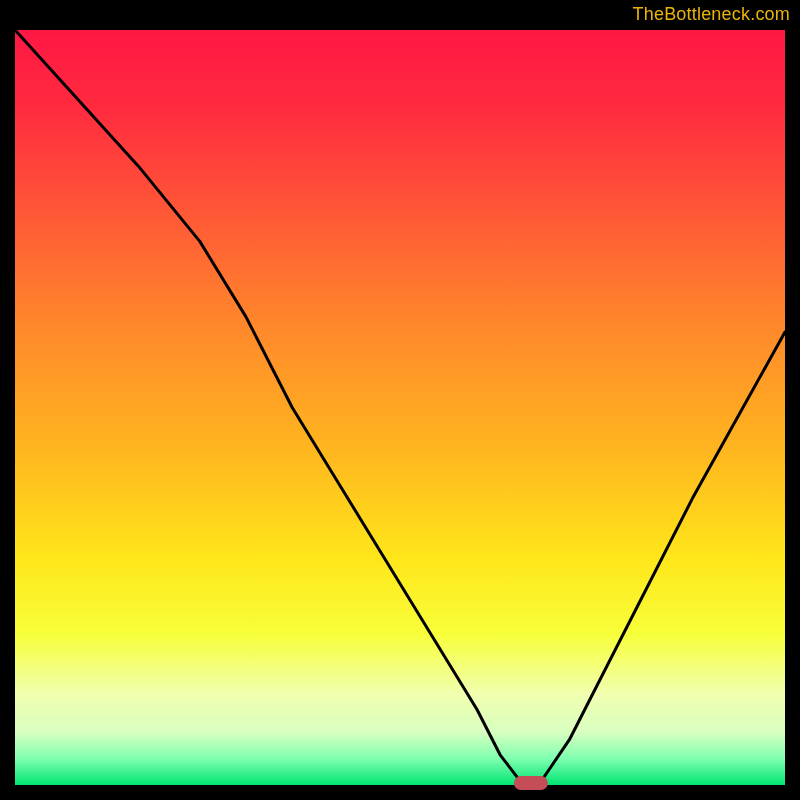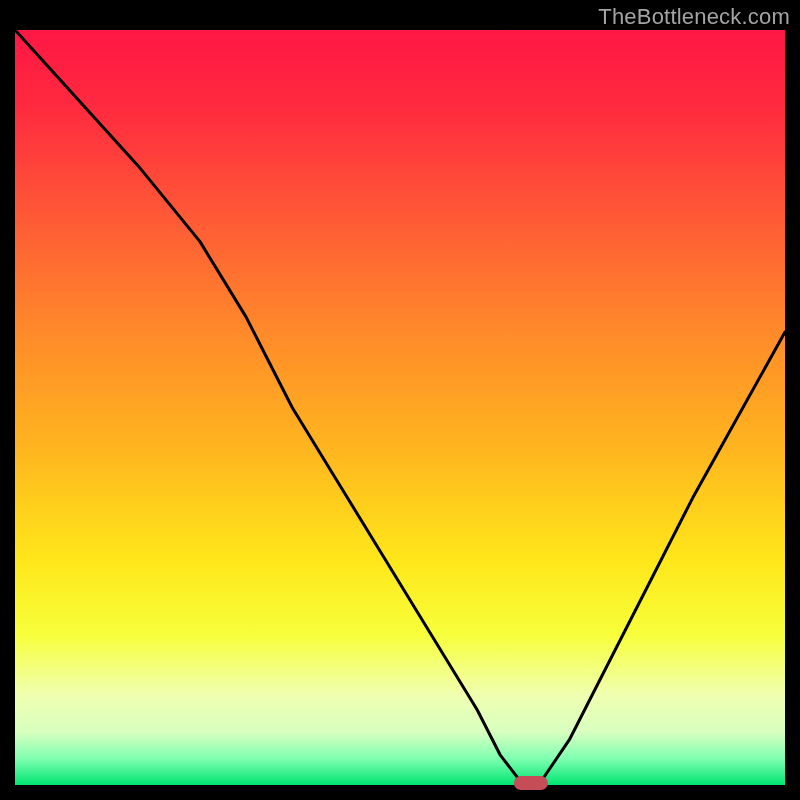--- a/index.html
+++ b/index.html
@@ -13,22 +13,22 @@
   }
   .stage {
     position: relative;
     width: 800px;
     height: 800px;
   }
   .watermark {
     position: absolute;
     top: 4px;
     right: 10px;
-    color: #a3a3a3;
-    font-size: 22px;
+    color: #eab308;
+    font-size: 18px;
     font-weight: normal;
     letter-spacing: 0.2px;
     z-index: 20;
     margin-left: 32px;
   }
   svg {
     position: absolute;
     top: 0;
     left: 0;
   }

